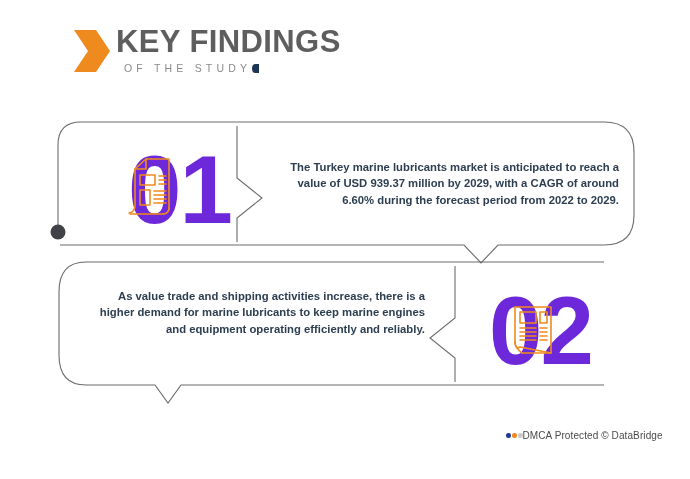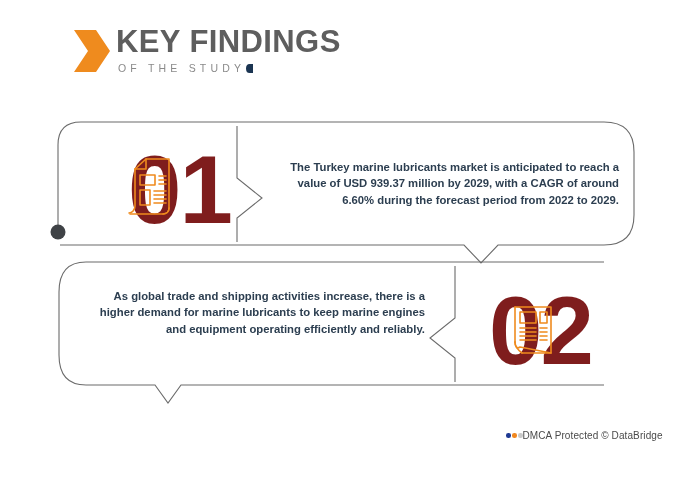--- a/index.html
+++ b/index.html
@@ -46,21 +46,21 @@
     font-weight: bold;
     color: #5e5e5e;
     letter-spacing: 0.4px;
     line-height: 32px;
     white-space: nowrap;
   }
   .subtitle-row {
     display: flex;
     align-items: center;
     margin-top: 4px;
-    margin-left: 2px;
+    margin-left: 8px;
   }
   .title-sub {
     font-size: 10.5px;
     font-weight: normal;
     color: #8a8a8a;
     letter-spacing: 4.2px;
     white-space: nowrap;
   }
   .sub-dot {
     width: 7px;
@@ -79,21 +79,21 @@
     width: 690px;
     height: 479px;
     pointer-events: none;
   }
 
   
   .ghost-num {
     position: absolute;
     font-size: 96px;
     font-weight: bold;
-    color: #7f1d1d;
+    color: #6d28d9;
     letter-spacing: -2px;
     line-height: 96px;
     user-select: none;
   }
   .ghost-01 { left: 128px; top: 142px; }
   .ghost-02 { left: 489px; top: 283px; }
 
   
   .icon-doc-1 {
     position: absolute;
@@ -237,21 +237,21 @@
       <path d="M17 38 H33"></path>
       <path d="M17 42 H33"></path>
       <path d="M37 30 H44"></path>
       <path d="M37 34 H44"></path>
       <path d="M37 38 H44"></path>
       <path d="M37 42 H44"></path>
     </g>
   </svg>
 
   <div class="card-text card1-text">The Turkey marine lubricants market is anticipated to reach a value of USD 939.37 million by 2029, with a CAGR of around 6.60% during the forecast period from 2022 to 2029.</div>
-  <div class="card-text card2-text">As global trade and shipping activities increase, there is a higher demand for marine lubricants to keep marine engines and equipment operating efficiently and reliably.</div>
+  <div class="card-text card2-text">As value trade and shipping activities increase, there is a higher demand for marine lubricants to keep marine engines and equipment operating efficiently and reliably.</div>
 
   <div class="footer">
     <div class="dmca-dots">
       <span class="dot-blue"></span>
       <span class="dot-orange"></span>
       <span class="dot-gray"></span>
     </div>
     <div class="footer-text">DMCA Protected © DataBridge</div>
   </div>
 

